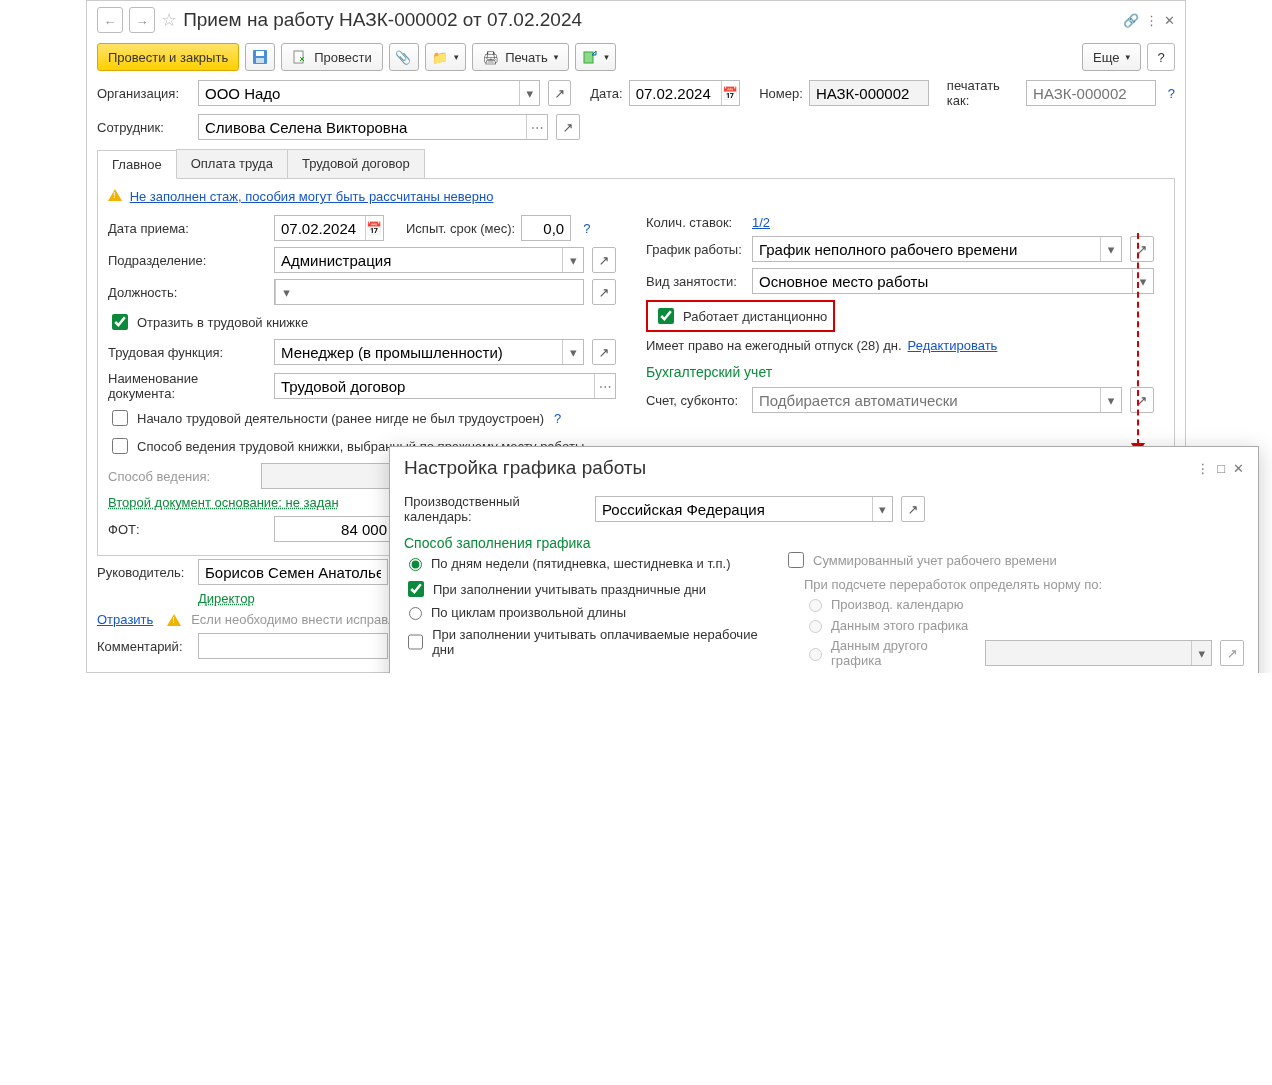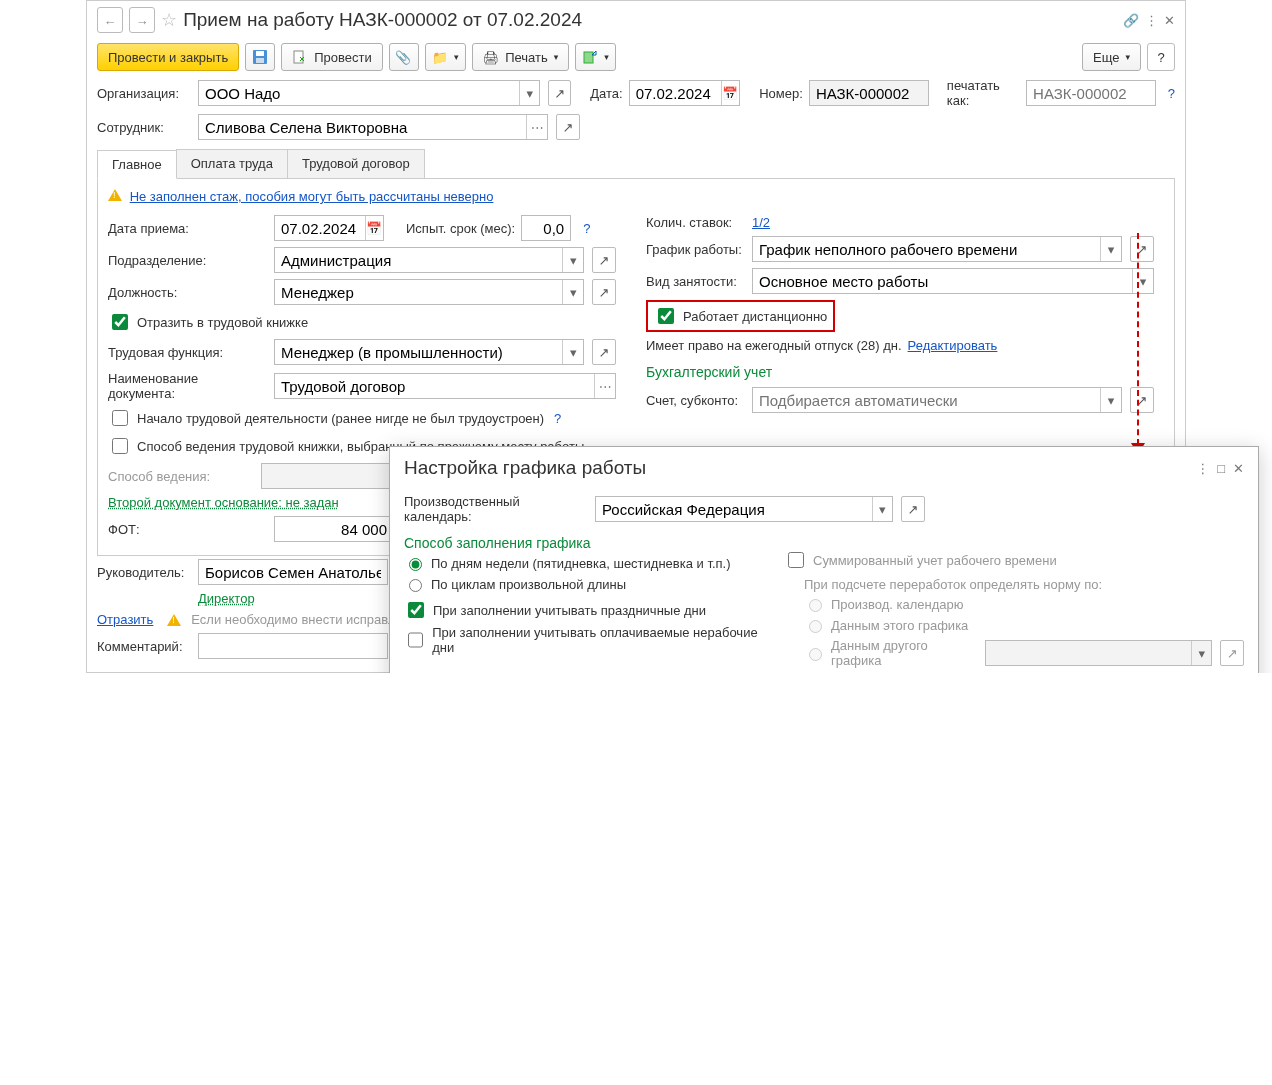--- a/index.html
+++ b/index.html
@@ -173,21 +173,20 @@
           <div style="width:160px">Подразделение:</div>
           <div class="field" style="flex:1">
               <input value="Администрация" style="">
               <div class="dd">▾</div>
             </div>
           <div class="ext">↗</div>
         </div>
         <div class="row" style="padding-left:0">
           <div style="width:160px">Должность:</div>
           <div class="field" style="flex:1">
-              <input value="Менеджер" style="">
               <div class="dd">▾</div>
             </div>
           <div class="ext">↗</div>
         </div>
         <div class="row" style="padding-left:0">
           <label class="chk">
               <input type="checkbox" checked="" style="">
               <span>Отразить в трудовой книжке</span>
             </label>
         </div>
@@ -330,27 +329,27 @@
         <div class="ext">↗</div>
       </div>
 
       <div class="cols">
         <div class="col" style="flex:0 0 360px">
           <div class="section-title">Способ заполнения графика</div>
           <div style="margin:2px 0"><label class="radio">
                 <input type="radio" name="m" checked="" style="">
                 <span>По дням недели (пятидневка, шестидневка и т.п.)</span>
               </label></div>
+          <div style="margin:4px 0"><label class="chk">
+                <input type="checkbox" checked="" style="">
+                <span>При заполнении учитывать праздничные дни</span>
+              </label></div>
           <div style="margin:2px 0"><label class="radio">
                 <input type="radio" name="m" style="">
                 <span>По циклам произвольной длины</span>
-              </label></div>
-          <div style="margin:4px 0"><label class="chk">
-                <input type="checkbox" checked="" style="">
-                <span>При заполнении учитывать праздничные дни</span>
               </label></div>
           <div style="margin:4px 0"><label class="chk">
                 <input type="checkbox" style="">
                 <span>При заполнении учитывать оплачиваемые нерабочие дни</span>
               </label></div>
         </div>
         <div class="col">
           <div style="margin:22px 0 6px 0"><label class="chk muted">
                 <input type="checkbox" style="">
                 <span>Суммированный учет рабочего времени</span>

